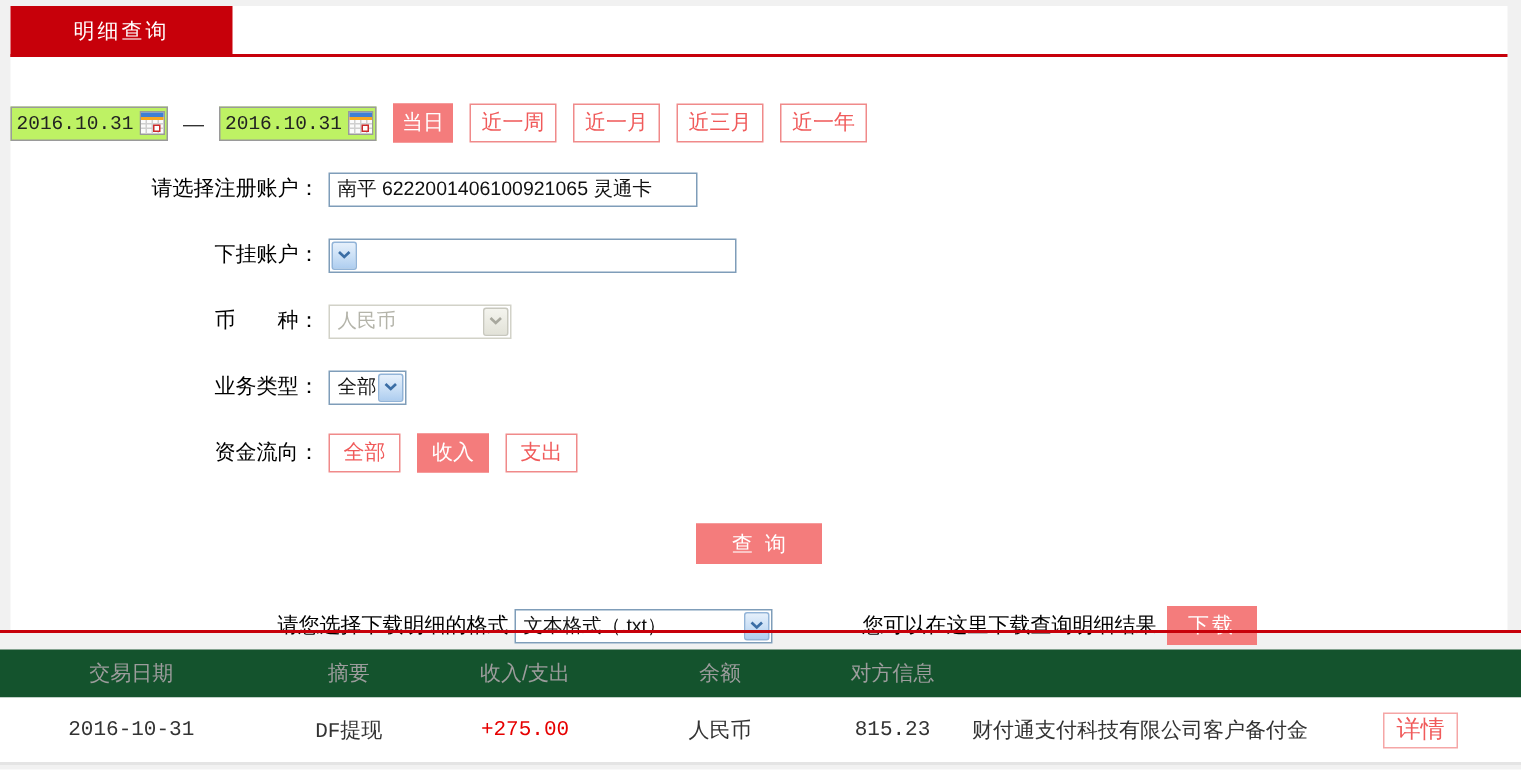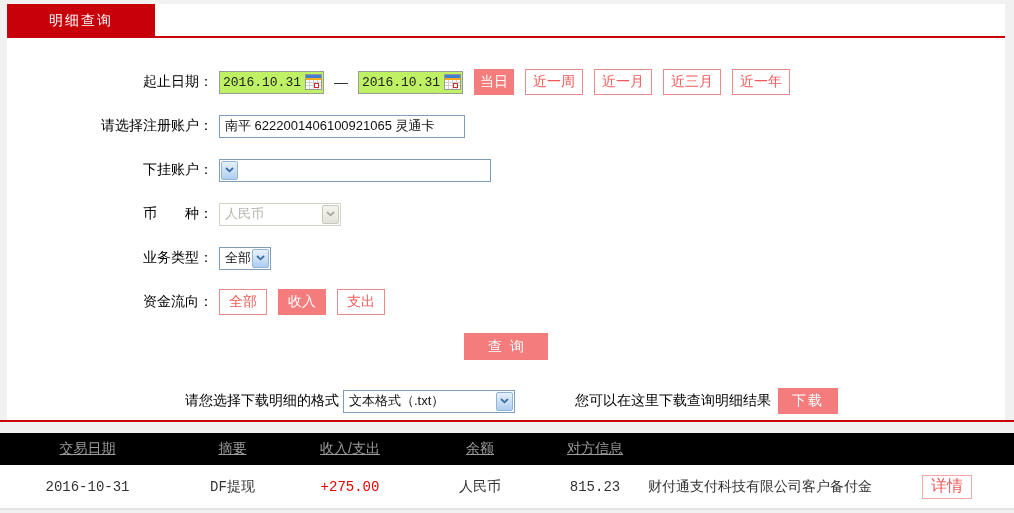--- a/index.html
+++ b/index.html
@@ -60,51 +60,50 @@
   .xp-select.disabled { border-color:#d2d2c8; cursor:default; }
   .xp-select.disabled .sel-text { color:#b4b4aa; }
   .xp-select.disabled .xp-arrow {
     background:linear-gradient(#f4f4ee,#e2e2d8); border-color:#c8c8be;
   }
   .w-reg { width:246px;gap:43px; } .w-sub { width:272px; } .w-cur { width:122px; }
   .w-biz { width:52px; } .w-fmt { width:172px; }
   
   .flow-btn { width:48px; height:26px; margin-right:11px; }
   
-  .query-row { display:flex; justify-content:center; margin-top:18px; }
+  .query-row { display:flex; justify-content:center; margin-top:34px; }
   .query-btn { width:84px; height:27px; letter-spacing:8px; padding-left:8px; }
   
   .download-row { display:flex; align-items:center; margin-top:28px; margin-left:178px; height:26px; }
   .dl-label { color:#000; margin-right:4px; }
   .dl-hint { color:#000; margin-left:60px; }
   .dl-btn { width:60px; height:26px; margin-left:7px; letter-spacing:2px; }
   
   .table { position:absolute; left:0; top:433px; width:1014px; }
   .tgrid { display:grid; grid-template-columns:175px 115px 120px 140px 90px 240px 134px; align-items:center; }
-  .thead { height:32px; background:#000000; color:#9c9c9c;text-decoration:underline; }
+  .thead { height:32px; background:#14532d; color:#9c9c9c; }
   .thead > div { text-align:center; }
   .trow { height:45px; background:#fff; border-bottom:2px solid #e4e4e4; }
   .trow > div { text-align:center; }
   .mono { font-family:"Liberation Mono", monospace; font-size:14px; }
   .amount-pos { color:#e60000; }
   .detail-btn { height:24px; padding:0 8px; font-size:16px; margin:0 auto; border-color:#f5a6a6; }
   svg { display:block; }
 </style>
 </head>
 <body>
 
 <div class="panel">
   <div class="panel-head">
     <div class="tab">明细查询</div>
   </div>
 
   <div class="form">
 
     <div class="form-row">
-      <div class="form-label">起止日期：</div>
       <div class="date-input">
         <div class="date-text">2016.10.31</div>
         <div class="cal-btn">
           <svg width="17" height="16" viewBox="0 0 17 16">
             <rect x="0.5" y="0.5" width="16" height="15" fill="#fbfbfb" stroke="#9a9a9a"></rect>
             <rect x="1" y="1" width="15" height="3" fill="#3f7fd4"></rect>
             <rect x="1" y="4" width="15" height="2" fill="#f6a723"></rect>
             <path stroke="#cfcfcf" stroke-width="1" fill="none" d="M1 8.5h15 M1 11.5h15 M4.5 6v9 M8.5 6v9 M12.5 6v9"></path>
             <rect x="9.5" y="9.5" width="4" height="4" fill="#fff" stroke="#cc2b2b"></rect>
           </svg>

